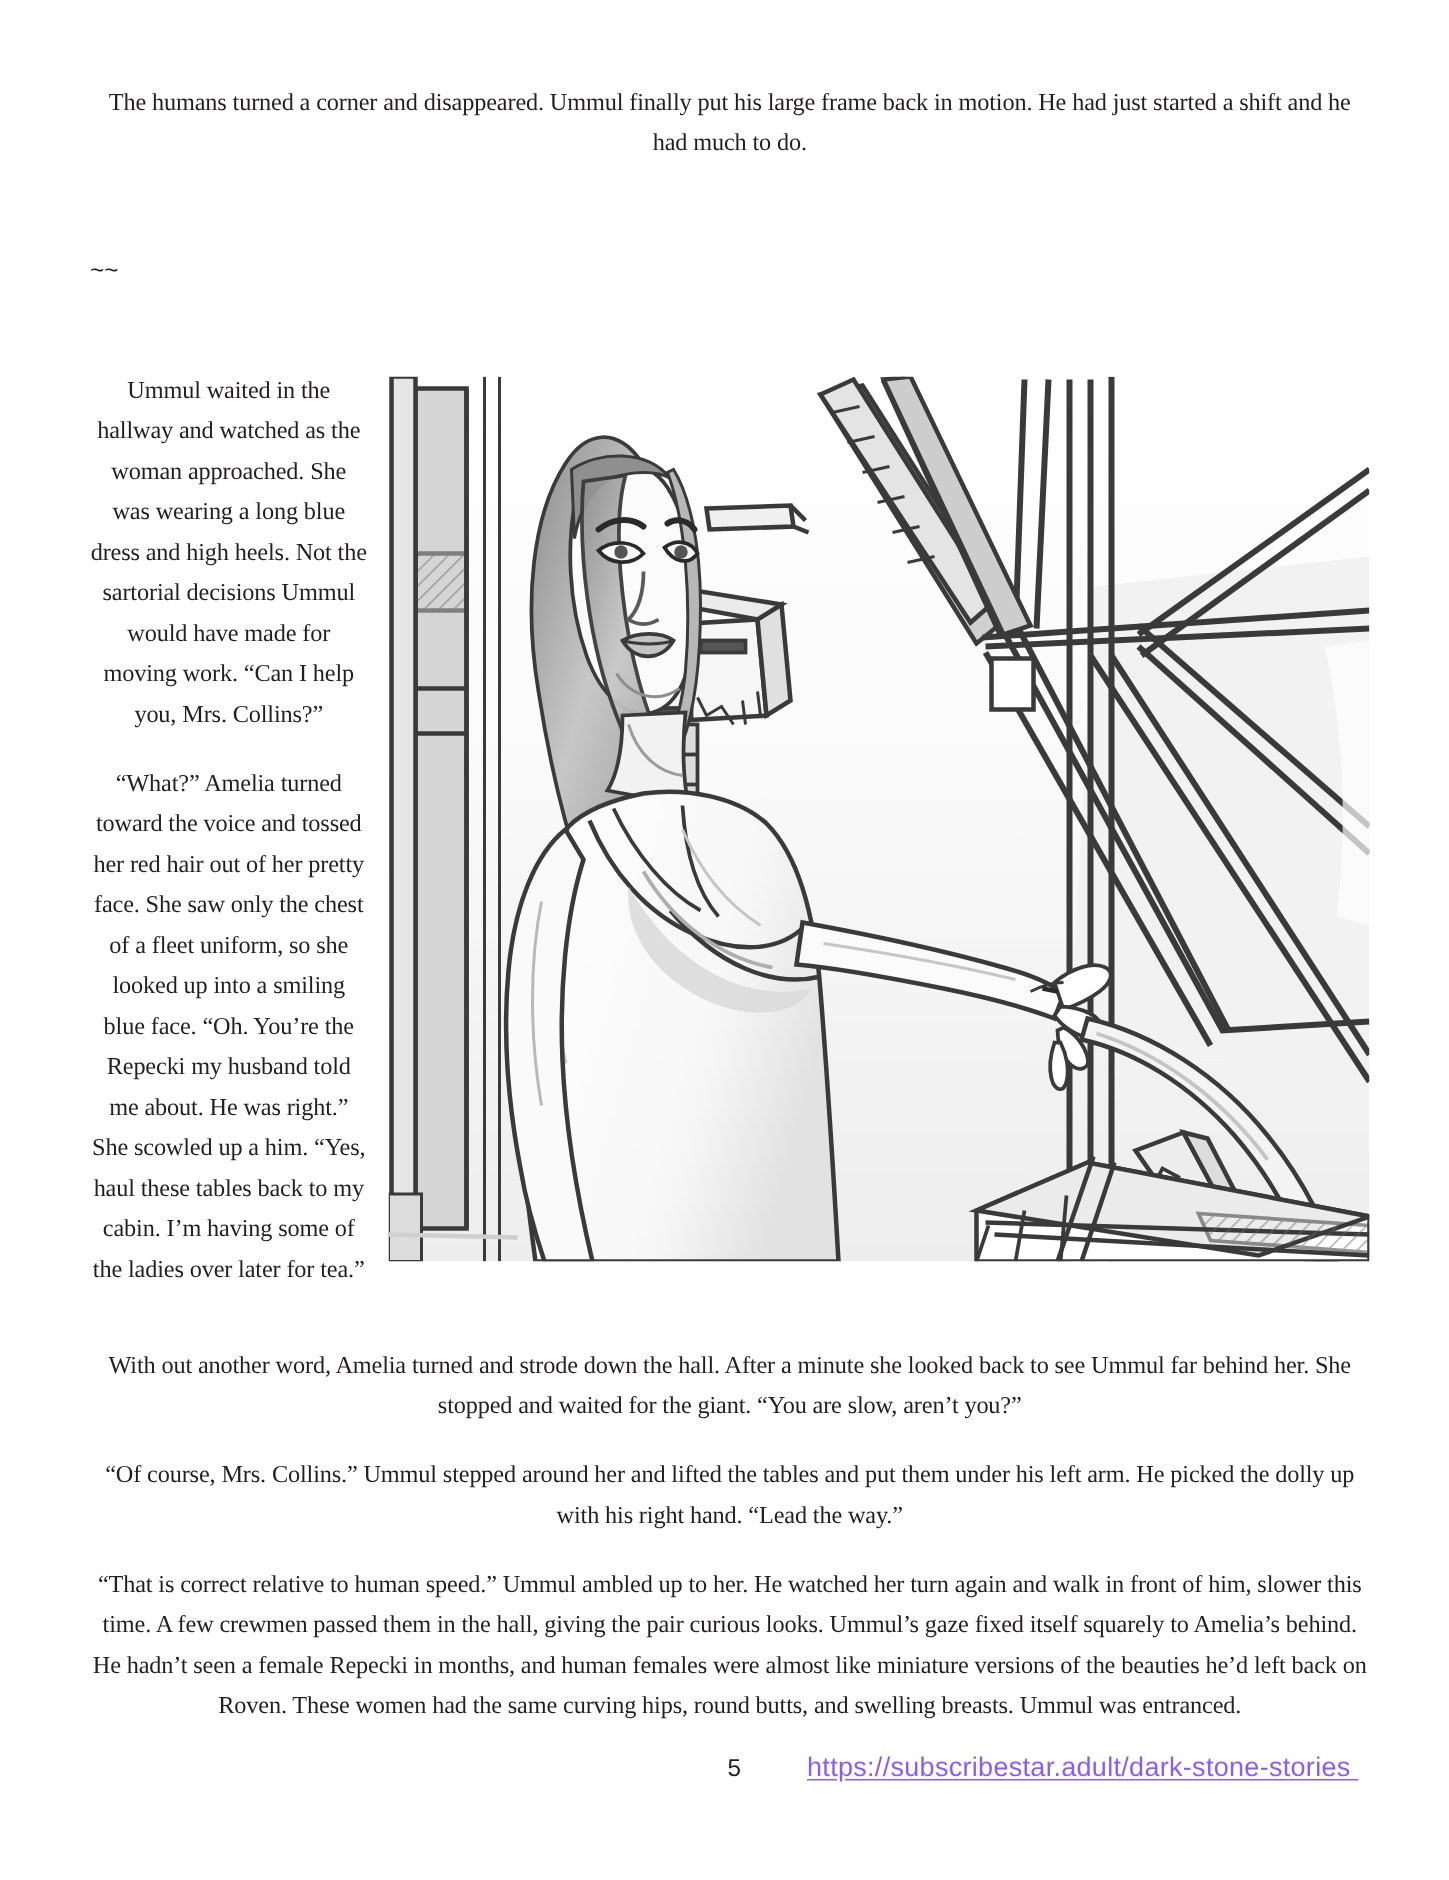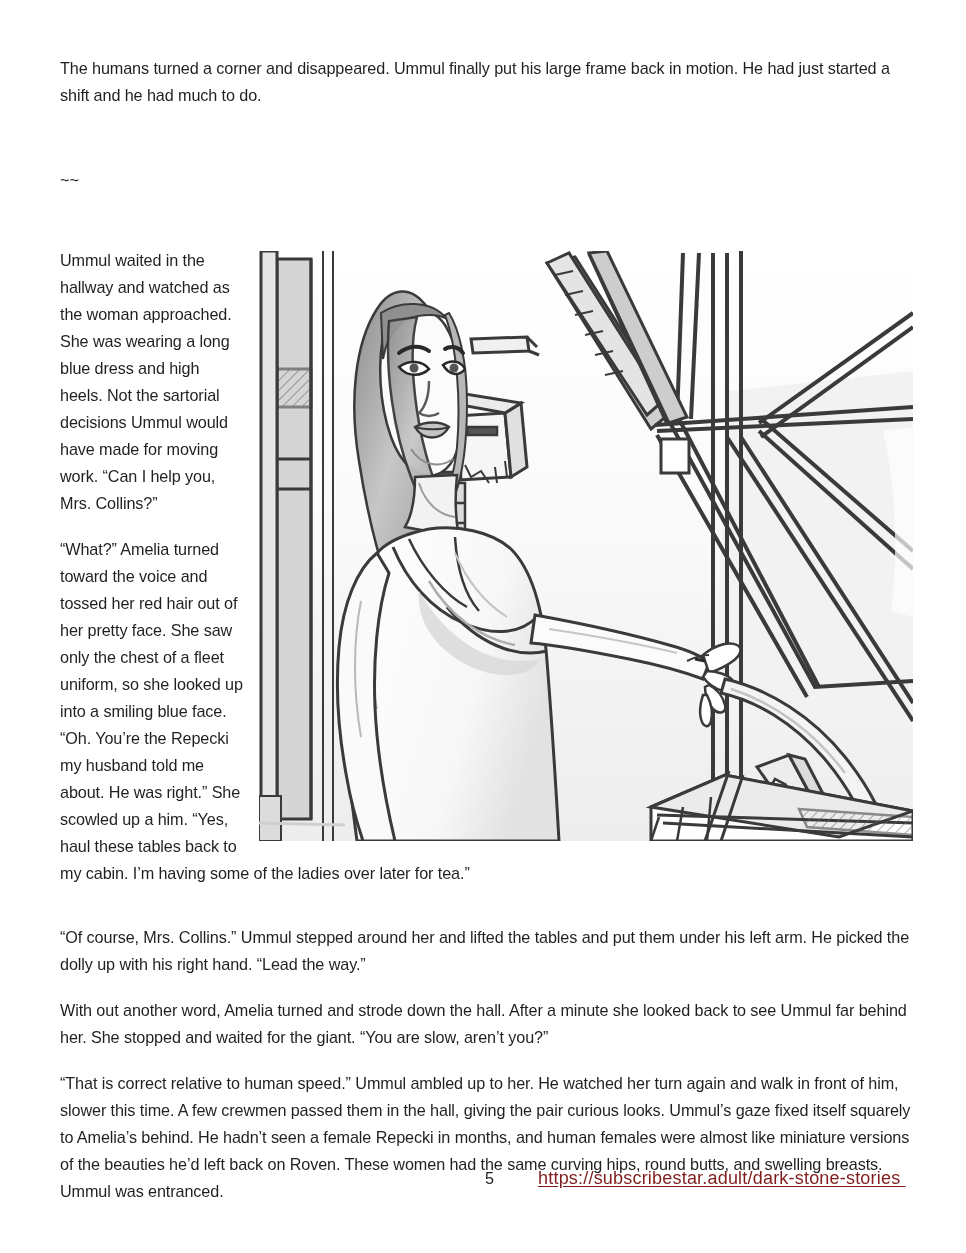--- a/index.html
+++ b/index.html
@@ -23,22 +23,23 @@
     position: absolute;
     left: 60px;
     top: 55px;
     width: 853px;
   }
   p.body-text {
     margin: 0 0 0px 0;
     font-size: 16.2px;
     line-height: 27px;
     color: #231f20;
-    text-align: left;
+    text-align: center;
     letter-spacing: -0.1px;
+    font-family: Liberation Serif, serif;
   }
   p.spaced {
     margin-bottom: 19px;
   }
   .tilde {
     margin: 0;
     font-size: 16.2px;
     line-height: 27px;
     color: #231f20;
     height: 27px;
@@ -79,21 +80,21 @@
     justify-content: flex-start;
     padding-left: 425px;
   }
   .page-number {
     font-size: 16.2px;
     color: #231f20;
     margin-right: 44px;
   }
   .footer-link {
     font-size: 18px;
-    color: #7f1d1d;
+    color: #8b5cf6;
     text-decoration: underline;
     text-underline-offset: 2px;
     letter-spacing: 0.2px;
     white-space: pre;
   }
   .clearfix::after { content: ""; display: block; clear: both; }
 </style>
 </head>
 <body>
 
@@ -329,22 +330,22 @@
     </div>
 
     <div class="wrap-col">
       <p class="body-text spaced">Ummul waited in the hallway and watched as the woman approached. She was wearing a long blue dress and high heels. Not the sartorial decisions Ummul would have made for moving work. “Can I help you, Mrs. Collins?”</p>
       <p class="body-text spaced">“What?” Amelia turned toward the voice and tossed her red hair out of her pretty face. She saw only the chest of a fleet uniform, so she looked up into a smiling blue face. “Oh. You’re the Repecki my husband told me about. He was right.” She scowled up a him. “Yes, haul these tables back to my cabin. I’m having some of the ladies over later for tea.”</p>
     </div>
 
     <div style="clear:both"></div>
     <div class="gap-c"></div>
 
+    <p class="body-text spaced">With out another word, Amelia turned and strode down the hall. After a minute she looked back to see Ummul far behind her. She stopped and waited for the giant. “You are slow, aren’t you?”</p>
     <p class="body-text spaced">“Of course, Mrs. Collins.” Ummul stepped around her and lifted the tables and put them under his left arm. He picked the dolly up with his right hand. “Lead the way.”</p>
-    <p class="body-text spaced">With out another word, Amelia turned and strode down the hall. After a minute she looked back to see Ummul far behind her. She stopped and waited for the giant. “You are slow, aren’t you?”</p>
     <p class="body-text">“That is correct relative to human speed.” Ummul ambled up to her. He watched her turn again and walk in front of him, slower this time. A few crewmen passed them in the hall, giving the pair curious looks. Ummul’s gaze fixed itself squarely to Amelia’s behind. He hadn’t seen a female Repecki in months, and human females were almost like miniature versions of the beauties he’d left back on Roven. These women had the same curving hips, round butts, and swelling breasts. Ummul was entranced.</p>
 
   </div>
 
   <div class="footer">
     <div class="footer-inner">
       <span class="page-number">5</span>
       <a class="footer-link" href="#">https://subscribestar.adult/dark-stone-stories </a>
     </div>
   </div>

